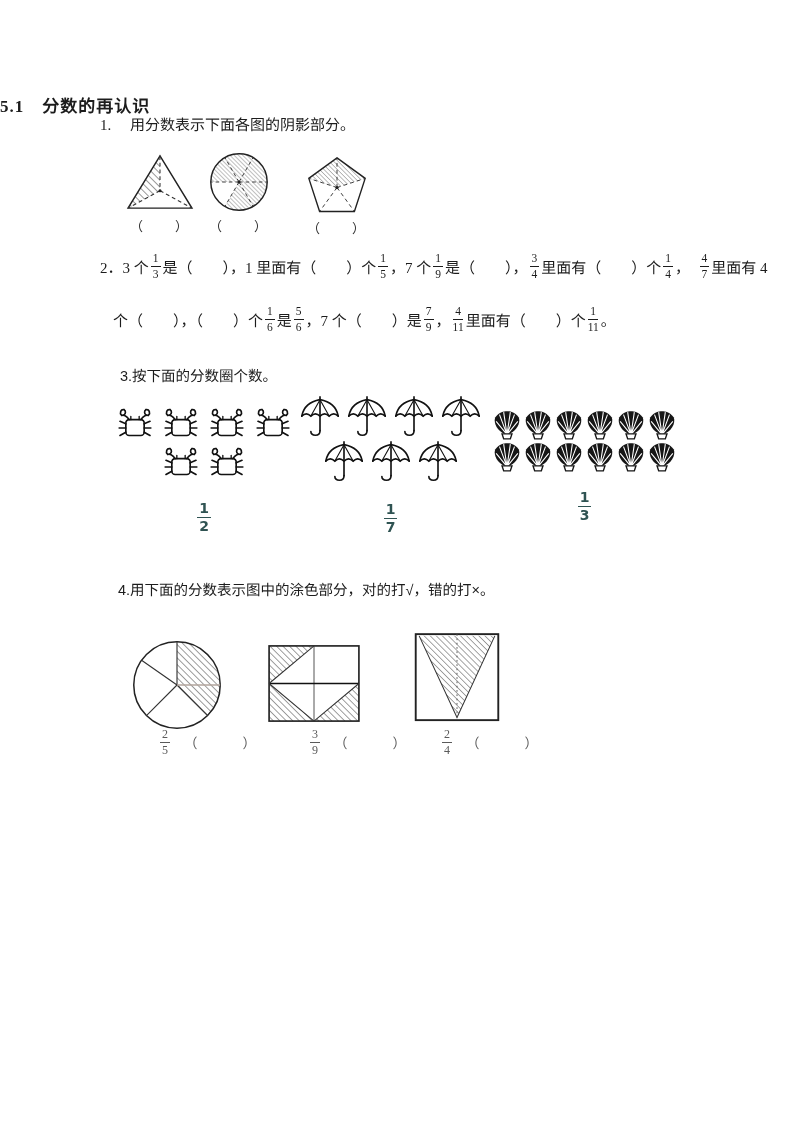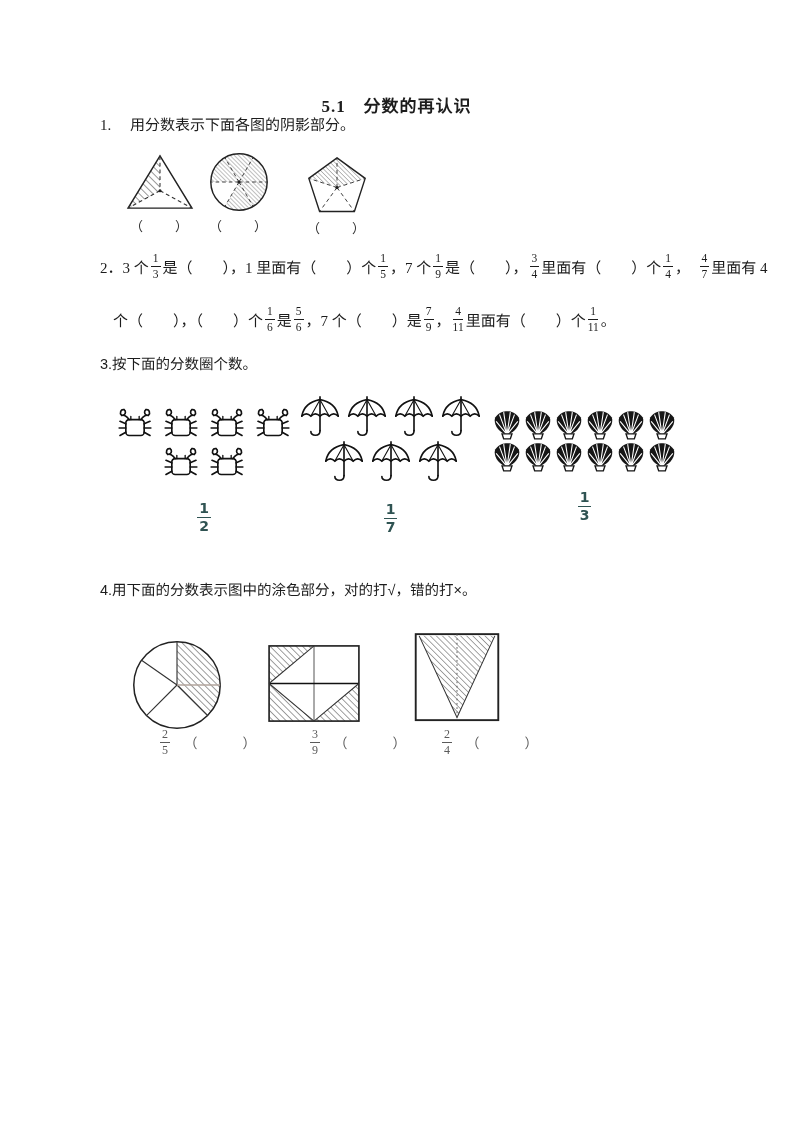--- a/index.html
+++ b/index.html
@@ -1,19 +1,19 @@
 <!DOCTYPE html>
 <html lang="zh-CN"><head>
 <meta charset="utf-8">
 <style>
   html,body{margin:0;padding:0;background:#888;}
   .page{position:relative;width:793px;height:1122px;margin:0 auto;background:#ffffff;
         font-family:"Liberation Serif","DejaVu Serif",serif;color:#1c1c1c;overflow:hidden;}
 
-  .title{position:absolute;top:92px;left:0;width:100%;text-align:center;
+  .title{position:absolute;top:92px;left:0;width:100%;
          font-size:17px;font-weight:bold;letter-spacing:1px;}
 
   .qtext{position:absolute;left:100px;font-size:15px;white-space:pre;}
   .sans{font-family:"Liberation Sans","DejaVu Sans",sans-serif;font-size:14.5px;}
 
   
   .fig{position:absolute;display:flex;flex-direction:column;align-items:center;}
   .fig .shapebox{display:flex;align-items:flex-end;justify-content:center;height:62px;}
   .fig .ans{margin-top:4px;font-size:13px;letter-spacing:2px;color:#2a2a2a;}
 
@@ -127,21 +127,21 @@
         <path d="M50,50 L50,3 M50,50 L94.7,35.5 M50,50 L77.6,88 M50,50 L22.4,88 M50,50 L5.3,35.5" stroke="#333" stroke-width="1.5" stroke-dasharray="6 5" fill="none"></path>
         <circle cx="50" cy="50" r="2.6" fill="#222"></circle>
       </svg>
     </div>
     <div class="ans">（　　）</div>
   </div>
 
   <div class="q2line" style="top:243px;">2．3 个<span class="frac"><span class="fn">1</span><span class="fd">3</span></span>是（　　），1 里面有（　　）个<span class="frac"><span class="fn">1</span><span class="fd">5</span></span>，7 个<span class="frac"><span class="fn">1</span><span class="fd">9</span></span>是（　　），<span class="frac"><span class="fn">3</span><span class="fd">4</span></span>里面有（　　）个<span class="frac"><span class="fn">1</span><span class="fd">4</span></span>，　<span class="frac"><span class="fn">4</span><span class="fd">7</span></span>里面有 4</div>
   <div class="q2line" style="top:296px;left:113px;">个（　　），（　　）个<span class="frac"><span class="fn">1</span><span class="fd">6</span></span>是<span class="frac"><span class="fn">5</span><span class="fd">6</span></span>，7 个（　　）是<span class="frac"><span class="fn">7</span><span class="fd">9</span></span>，<span class="frac"><span class="fn">4</span><span class="fd">11</span></span>里面有（　　）个<span class="frac"><span class="fn">1</span><span class="fd">11</span></span>。</div>
 
-  <div class="qtext sans" style="top:352px;">3.按下面的分数圈个数。</div>
+  <div class="qtext sans" style="top:364px;margin-left:20px;">3.按下面的分数圈个数。</div>
 
   <div class="group group-crab" style="left:115px;top:407px;">
     <div class="icon-row">
         <svg viewBox="0 0 48 44" class="pic pic-crab">
           <use href="#sym-crab" xlink:href="#sym-crab"></use>
         </svg>
         <svg viewBox="0 0 48 44" class="pic pic-crab">
           <use href="#sym-crab" xlink:href="#sym-crab"></use>
         </svg>
         <svg viewBox="0 0 48 44" class="pic pic-crab">
@@ -235,21 +235,21 @@
         <svg viewBox="0 0 36 36" class="pic pic-shell">
           <use href="#sym-shell" xlink:href="#sym-shell"></use>
         </svg>
       </div>
       <div class="q3frac" style="color: rgb(47, 83, 82);"><span class="frac">
           <span class="fn">1</span>
           <span class="fd">3</span>
         </span></div>
   </div>
 
-  <div class="qtext sans" style="top:578px;">4.用下面的分数表示图中的涂色部分，对的打√，错的打×。</div>
+  <div class="qtext sans" style="top:578px;margin-left:18px;">4.用下面的分数表示图中的涂色部分，对的打√，错的打×。</div>
 
   <div class="q4fig" style="left:130px;top:638px;">
     <svg width="94" height="94" viewBox="0 0 100 100">
       <path d="M50,50 L50,4 A46,46 0 0 1 82.5,82.5 Z" fill="url(#hatch)" stroke="none"></path>
       <circle cx="50" cy="50" r="46" fill="none" stroke="#222" stroke-width="1.6"></circle>
       <path d="M50,50 L50,4 M50,50 L82.5,82.5 M50,50 L17.5,82.5 M50,50 L12.3,23.6" stroke="#333" stroke-width="1.2" fill="none"></path>
       <path d="M50,50 L96,50" stroke="#b2a49c" stroke-width="1.6" fill="none"></path>
     </svg>
   </div>
 

